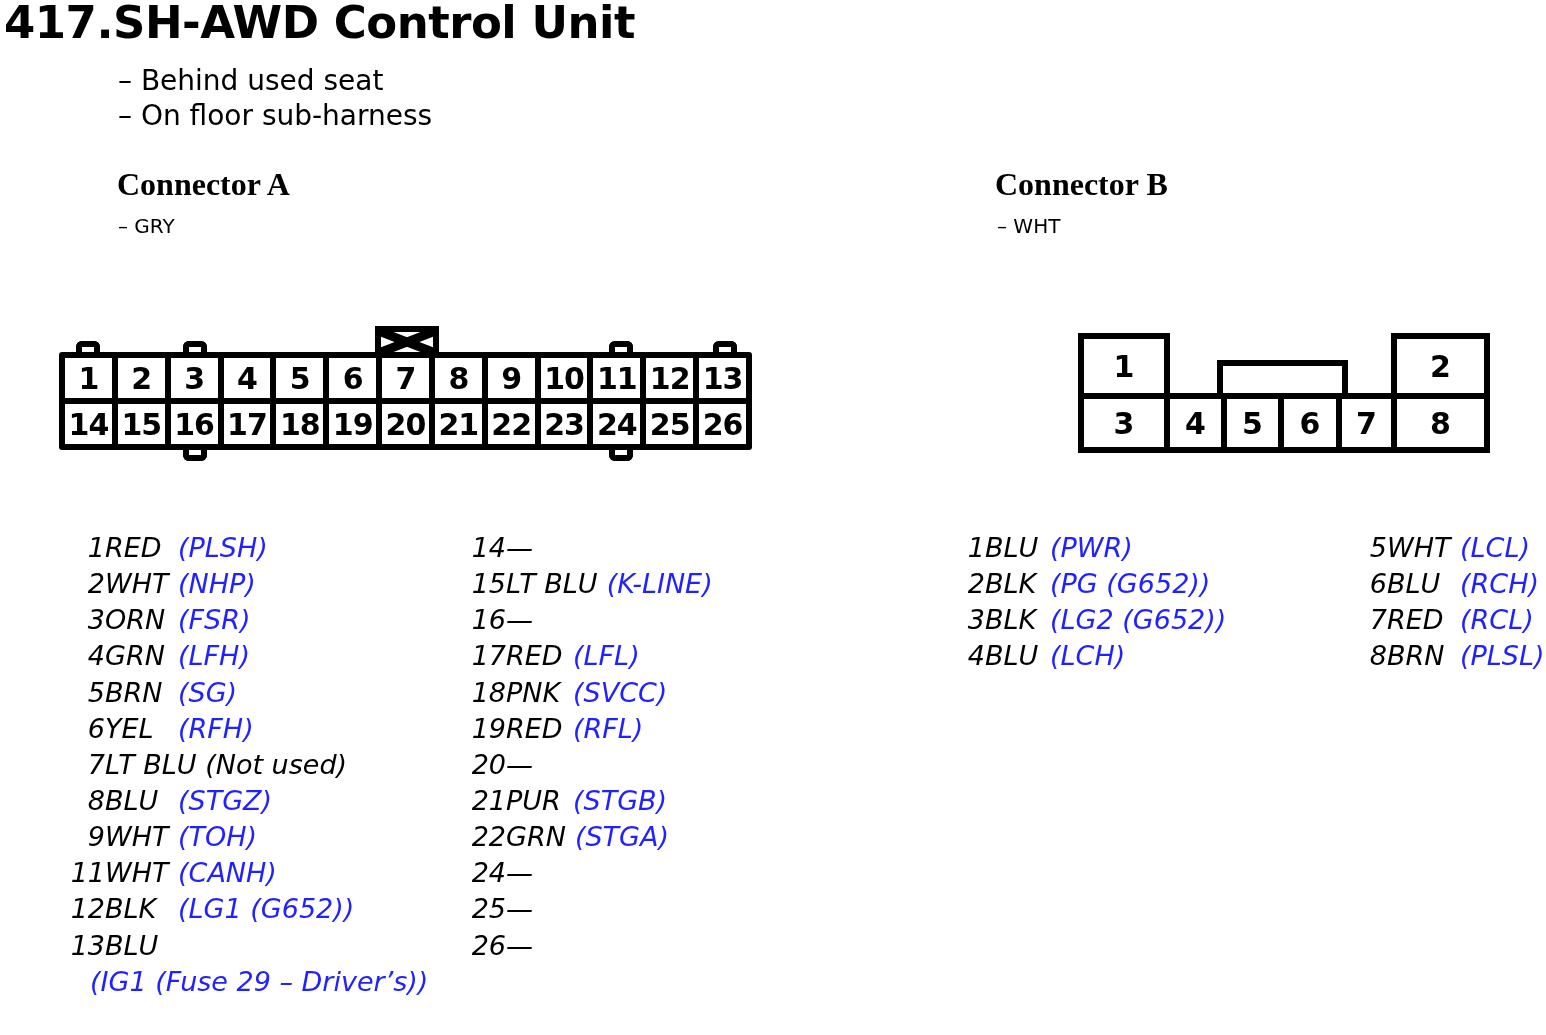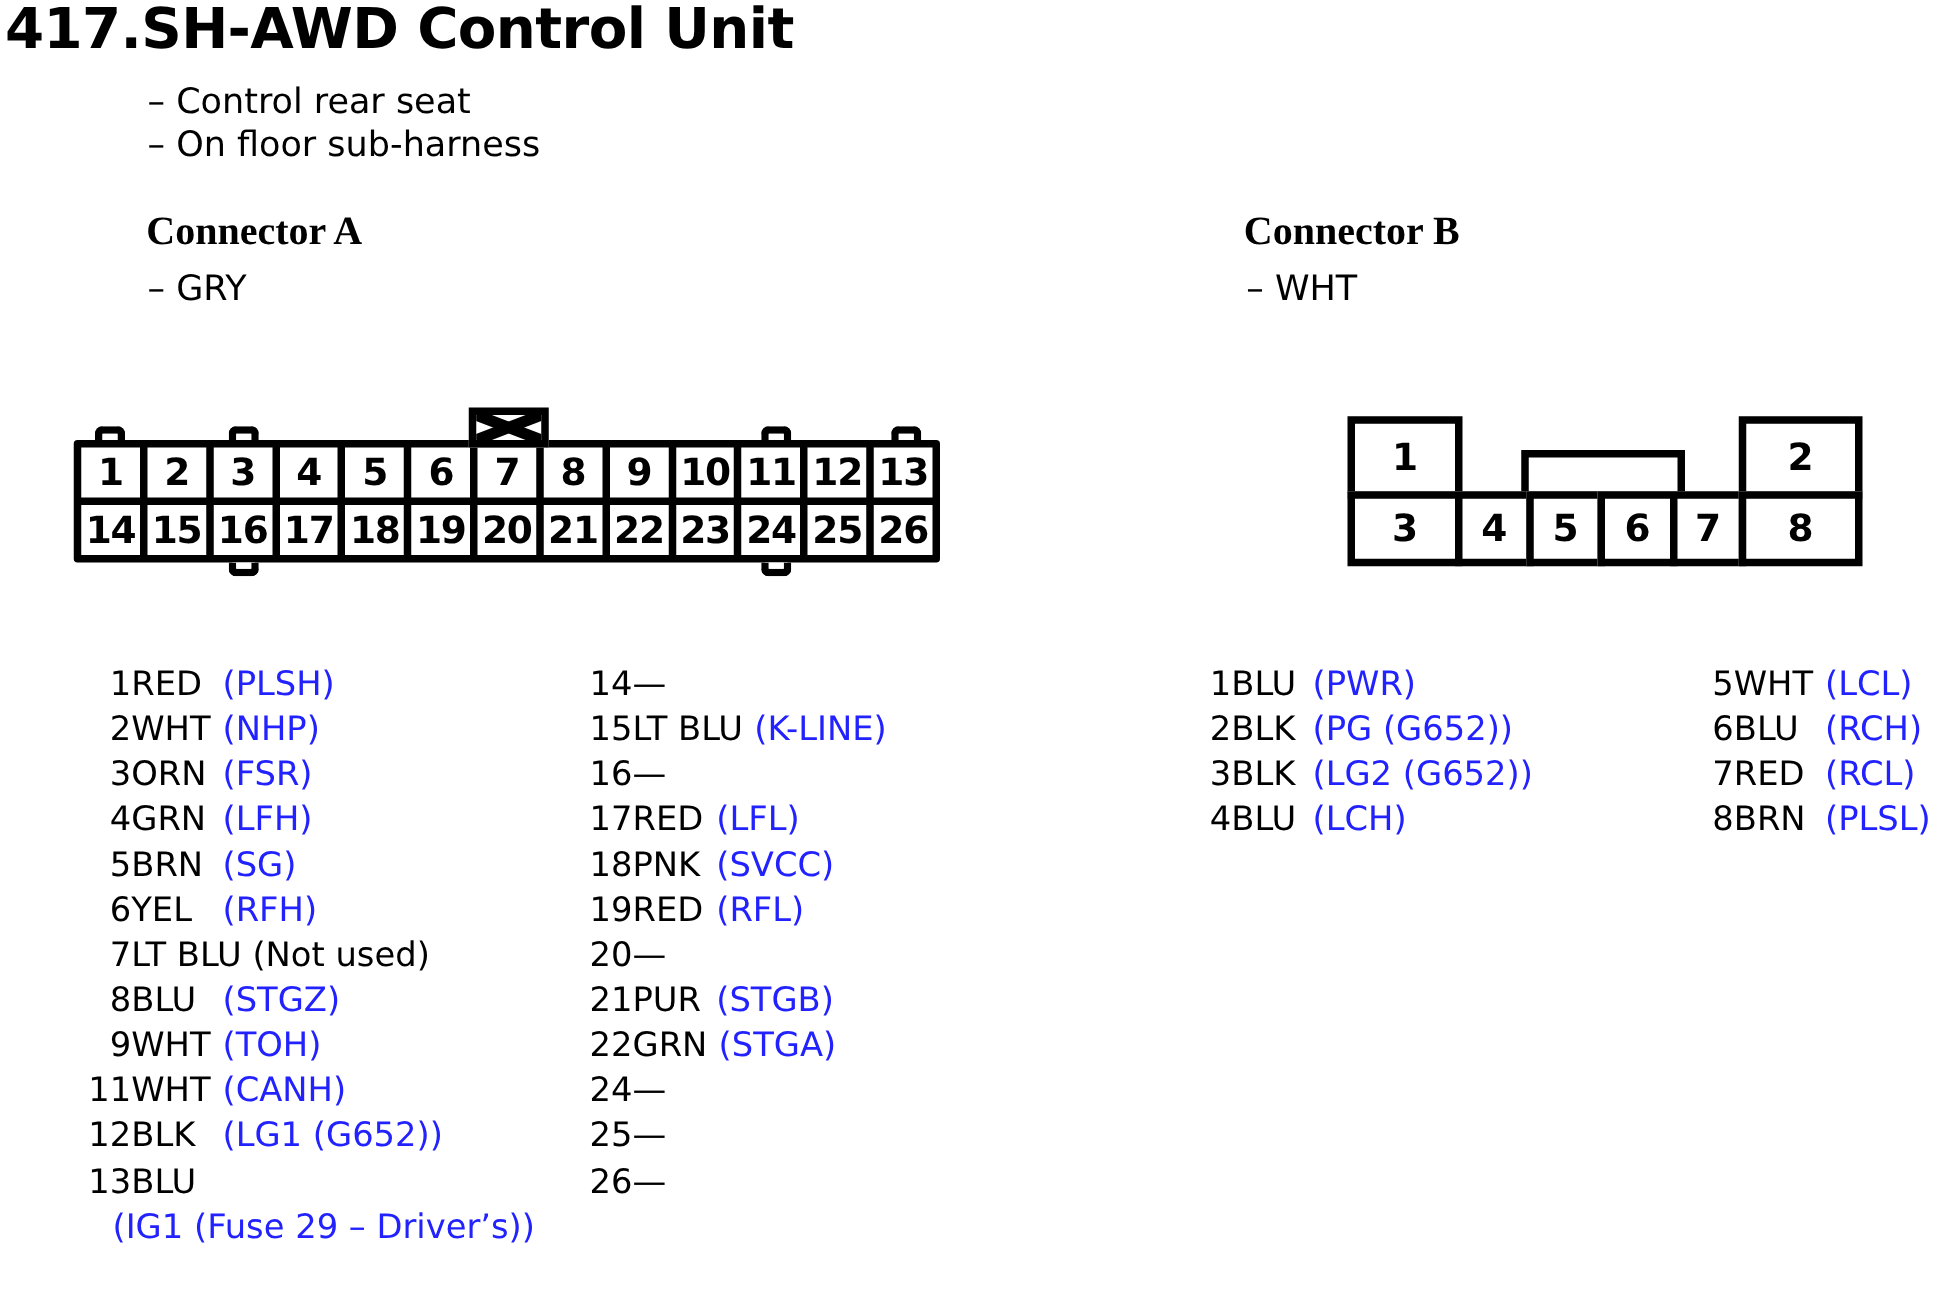--- a/index.html
+++ b/index.html
@@ -6,21 +6,21 @@
   html,body{margin:0;padding:0;}
   body{
     width:1546px;height:1035px;position:relative;overflow:hidden;
     background:#ffffff;color:#000000;
     font-family:"DejaVu Sans","Liberation Sans",sans-serif;
   }
   .title{position:absolute;left:4px;top:-4px;font-size:45px;font-weight:bold;letter-spacing:-0.5px;white-space:nowrap;}
   .note{position:absolute;left:118px;font-size:28px;white-space:nowrap;}
   .note.n1{top:64px;} .note.n2{top:99px;}
   .chead{position:absolute;top:166px;font-size:32px;font-weight:bold;white-space:nowrap;font-family:Liberation Serif, serif;}
-  .cnote{position:absolute;top:214px;font-size:28px;white-space:nowrap;}
+  .cnote{position:absolute;top:214px;font-size:20px;white-space:nowrap;}
 
   
   .adiag{position:absolute;left:59px;top:352px;width:693px;height:98px;background:#000;
          border-radius:3px;padding:6px;box-sizing:border-box;display:flex;flex-direction:column;gap:6px;}
   .arow{display:flex;gap:6px;flex:1;}
   .acell{flex:1;background:#fff;display:flex;align-items:center;justify-content:center;
          font-weight:bold;font-size:30px;letter-spacing:-1px;}
   .atab{position:absolute;top:-11px;width:24px;height:11px;background:#fff;border:6px solid #000;
         border-bottom:none;border-radius:6px 6px 0 0;box-sizing:border-box;}
   .atab.abot{top:auto;bottom:-11px;border:6px solid #000;border-top:none;border-radius:0 0 6px 6px;}
@@ -28,35 +28,35 @@
         border:6px solid #000;box-sizing:border-box;display:flex;align-items:center;justify-content:center;}
   .akey svg{display:block;}
 
   
   .bdiag{position:absolute;left:1078px;top:333px;width:412px;height:120px;}
   .bbox{position:absolute;background:#fff;border:6px solid #000;box-sizing:border-box;
         display:flex;align-items:center;justify-content:center;font-weight:bold;font-size:30px;}
 
   
   .plist{position:absolute;top:530px;font-size:27px;}
-  .plist .pin-row{height:36.15px;line-height:36.15px;white-space:nowrap;}
+  .plist .pin-row{height:36.15px;line-height:36.15px;white-space:nowrap;font-style:italic;}
   .pnum{display:inline-block;width:var(--numw);text-align:right;}
   .wire{display:inline-block;min-width:var(--wirew);white-space:pre;}
   .code{color:var(--blue);margin-left:9px;}
   .code.cont{margin-left:20px;}
   .list-a-left{left:70px;--numw:35px;--wirew:64px;}
   .list-a-right{left:471px;--numw:35px;--wirew:58px;}
   .list-b-left{left:963px;--numw:22px;--wirew:56px;}
   .list-b-right{left:1365px;--numw:22px;--wirew:64px;}
 </style>
 </head>
 <body>
 
 <div class="title">417.SH-AWD Control Unit</div>
-<div class="note n1">– Control rear seat</div>
+<div class="note n1">– Behind used seat</div>
 <div class="note n2">– On floor sub-harness</div>
 
 <div class="chead" style="left:117px">Connector A</div>
 <div class="cnote" style="left:118px">– GRY</div>
 <div class="chead" style="left:995px">Connector B</div>
 <div class="cnote" style="left:997px">– WHT</div>
 
 <div class="adiag">
   <div class="atab" style="left:17px"></div>
   <div class="atab" style="left:124px"></div>

